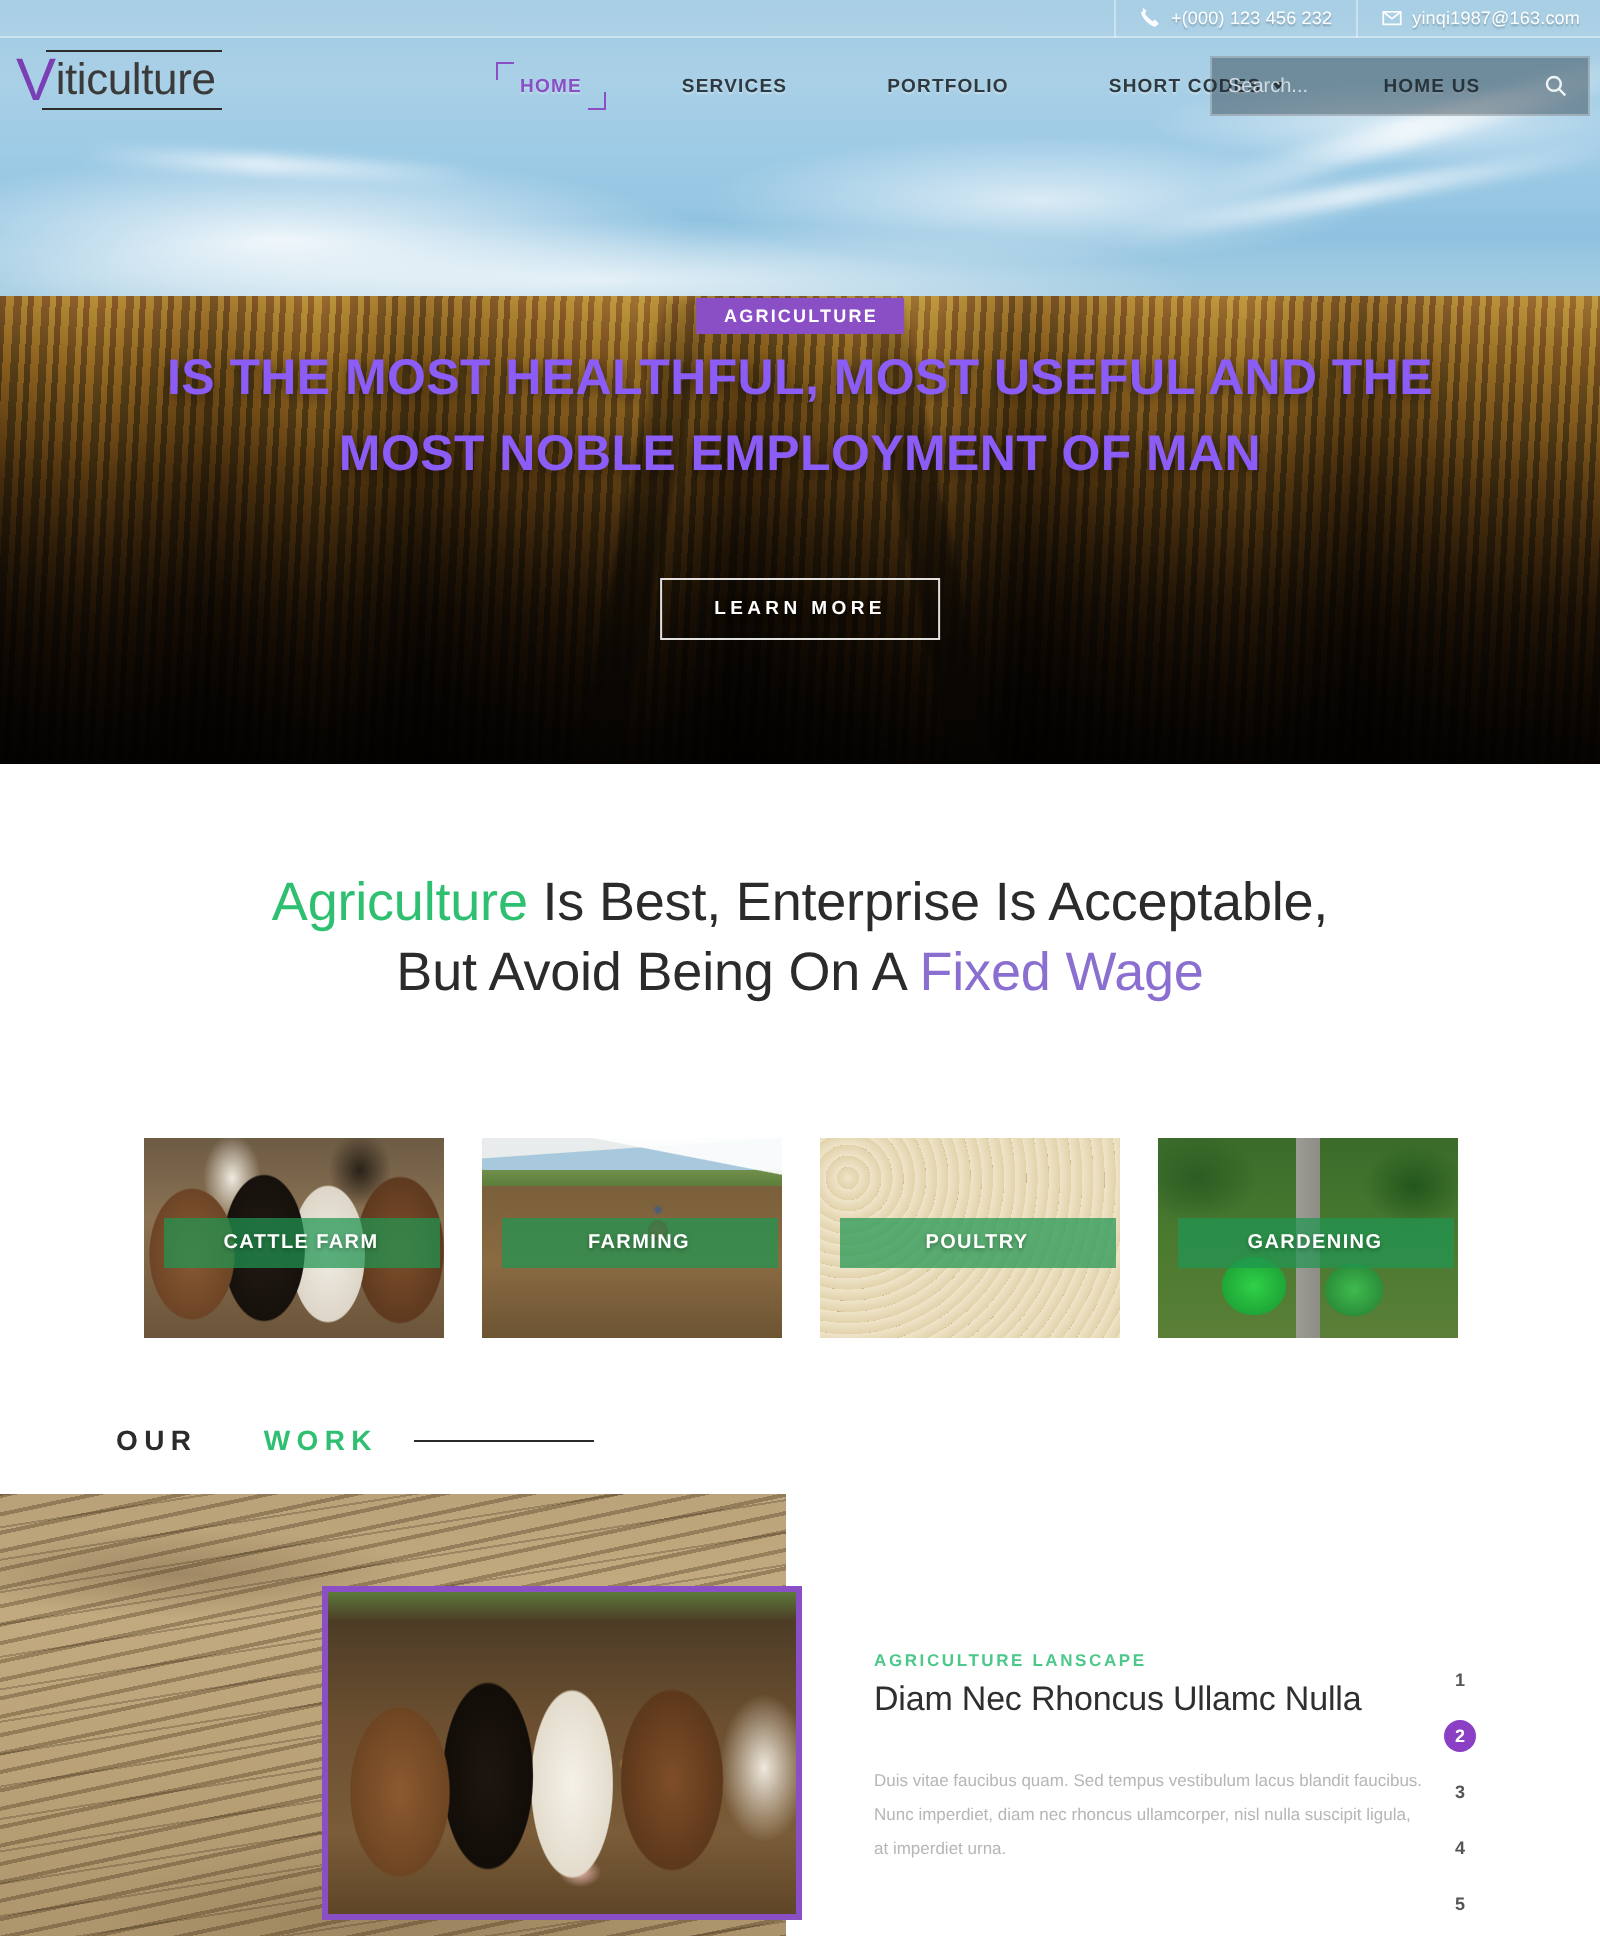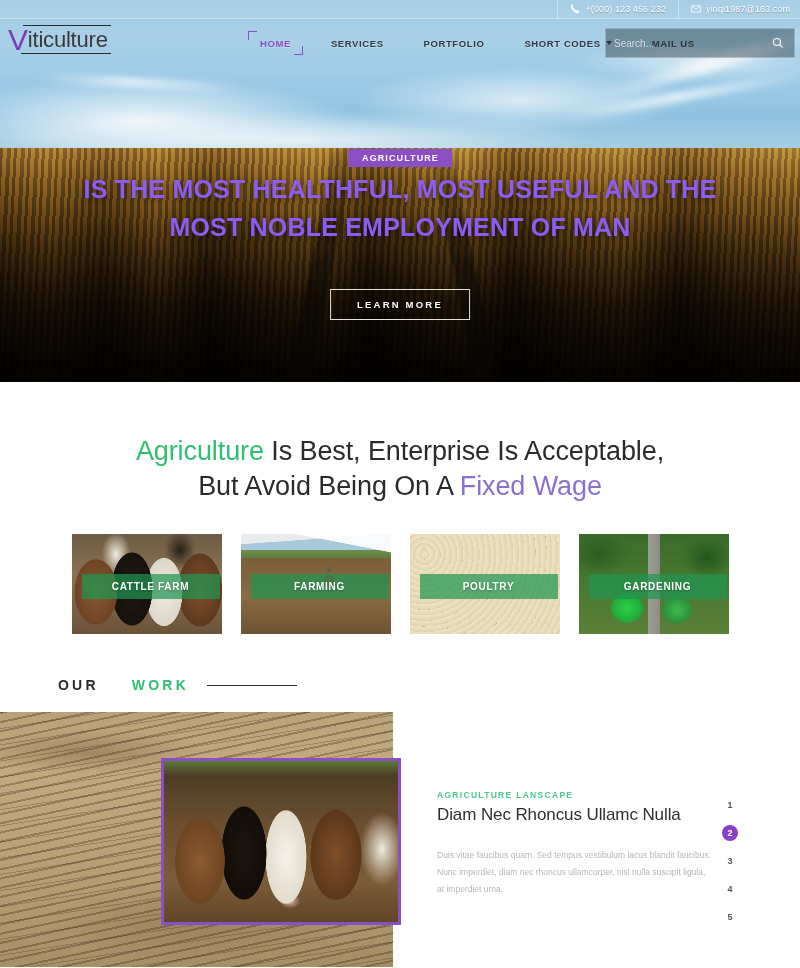--- a/index.html
+++ b/index.html
@@ -142,21 +142,21 @@
     line-height: 26px;
     vertical-align: -3px;
   }
 
   .menu {
     position: absolute;
     left: 240px; top: 0;
     height: 48px;
     display: flex;
     align-items: center;
-    gap: 0px;
+    gap: 10px;
   }
   .menu-item {
     position: relative;
     padding: 0 20px;
     font-size: 9.5px;
     font-weight: 700;
     letter-spacing: .6px;
     color: #2f3a40;
     text-shadow: 0 1px 1px rgba(255,255,255,.35);
     cursor: pointer;
@@ -284,20 +284,21 @@
     display: flex;
     justify-content: center;
     gap: 19px;
     padding-top: 30px;
   }
   .card {
     position: relative;
     width: 150px; height: 100px;
     overflow: hidden;
     cursor: pointer;
+    margin-top: 35px;
   }
   .card-img { position: absolute; inset: 0; }
   .card-label {
     position: absolute;
     left: 10px; top: 40px;
     width: 138px; height: 25px;
     background: rgba(32,150,82,.72);
     display: flex; align-items: center; justify-content: center;
     color: #ffffff;
     font-size: 10px;
@@ -510,21 +511,21 @@
         <span>SERVICES</span>
       </div>
       <div class="menu-item">
         <span>PORTFOLIO</span>
       </div>
       <div class="menu-item">
         <span>SHORT CODES</span>
         <span class="caret"></span>
       </div>
       <div class="menu-item">
-        <span>MAIL US</span>
+        <span>HOME US</span>
       </div>
     </div>
 
     <div class="searchbox">
       <input type="text" placeholder="Search..." style="">
       <button class="search-btn">
         <svg viewBox="0 0 16 16">
             <circle cx="6.6" cy="6.6" r="4.6"></circle>
             <line x1="10" y1="10" x2="14.2" y2="14.2"></line>
           </svg>

